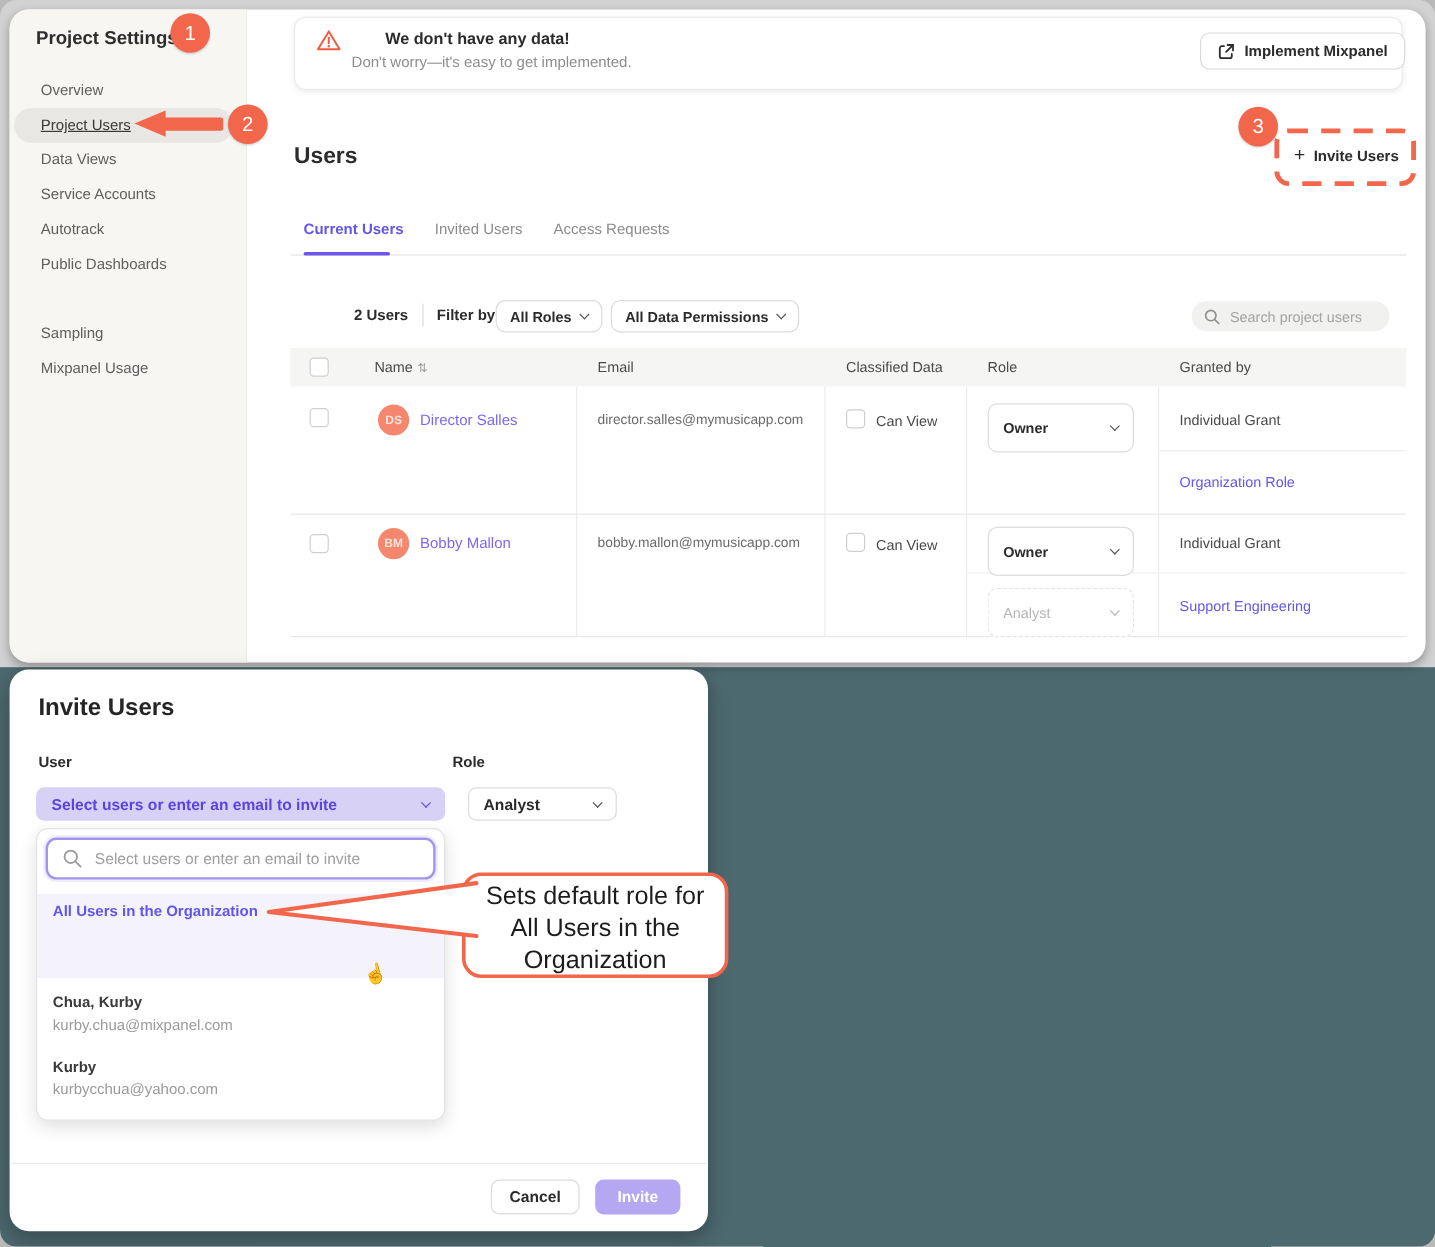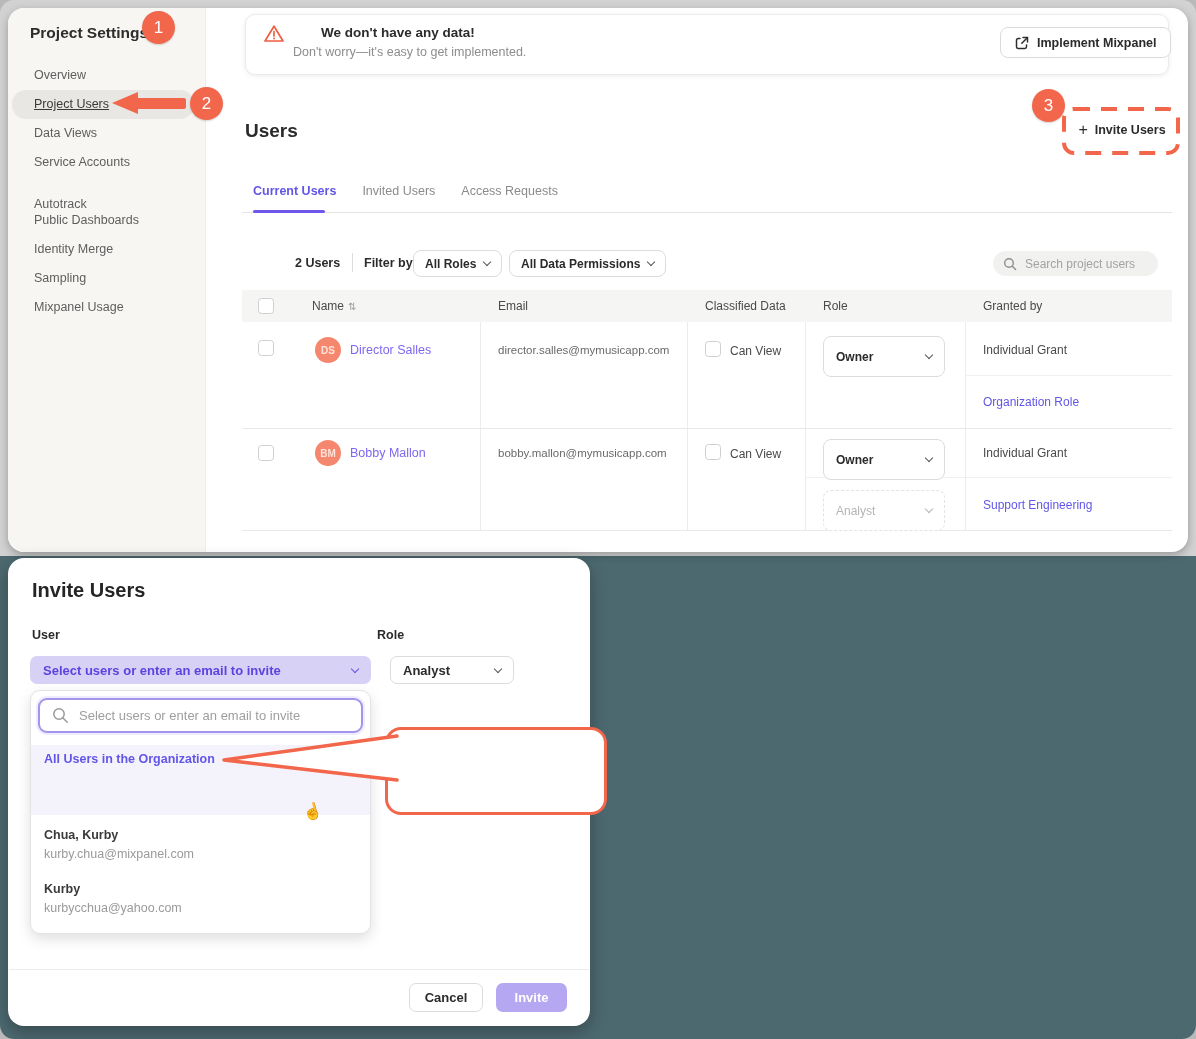--- a/index.html
+++ b/index.html
@@ -128,23 +128,22 @@
 
   <div class="abs slate-bg"></div>
   <div class="abs top-card"></div>
   <div class="abs sidebar-bg"></div>
 
   <div class="abs sb-title">Project Settings</div>
   <div class="abs sb-item" style="top:61px;">Overview</div>
   <div class="abs sb-item active" style="top:90px;">Project Users</div>
   <div class="abs sb-item" style="top:119px;">Data Views</div>
   <div class="abs sb-item" style="top:148px;">Service Accounts</div>
-  <div class="abs sb-item" style="top:177px;margin-top:13px;">Autotrack</div>
+  <div class="abs sb-item" style="top:177px;">Autotrack</div>
   <div class="abs sb-item" style="top:206px;">Public Dashboards</div>
-  <div class="abs sb-item" style="top:235px;">Identity Merge</div>
   <div class="abs sb-item" style="top:264px;">Sampling</div>
   <div class="abs sb-item" style="top:293px;">Mixpanel Usage</div>
 
   <div class="abs banner"></div>
   <svg class="abs banner-icon" width="22" height="20" viewBox="0 0 22 20">
     <path d="M11 2.2 L20 17 H2 Z" fill="none" stroke="#ef5e41" stroke-width="1.7" stroke-linejoin="round"></path>
     <line x1="11" y1="7.5" x2="11" y2="12" stroke="#ef5e41" stroke-width="1.7" stroke-linecap="round"></line>
     <circle cx="11" cy="14.6" r="1" fill="#ef5e41"></circle>
   </svg>
   <div class="abs banner-title">We don't have any data!</div>
@@ -281,14 +280,15 @@
   <div class="abs ann arrow-tail"></div>
 
   <svg class="abs dashed-svg" width="122" height="52" viewBox="0 0 122 52">
     <rect x="4" y="4" width="114" height="44" rx="10" fill="none" stroke="#f2664b" stroke-width="4" stroke-dasharray="16 11"></rect>
   </svg>
 
   <div class="abs callout"></div>
   <svg class="abs tail-svg" width="186" height="90" viewBox="0 0 186 90">
     <path d="M182 16 L9 40 L182 60" fill="#ffffff" stroke="#f2664b" stroke-width="3.5" stroke-linejoin="round" stroke-linecap="round"></path>
   </svg>
+  <div class="abs callout-text">Sets default role for All Users in the Organization</div>
 
 </div>
 
 </body></html>

